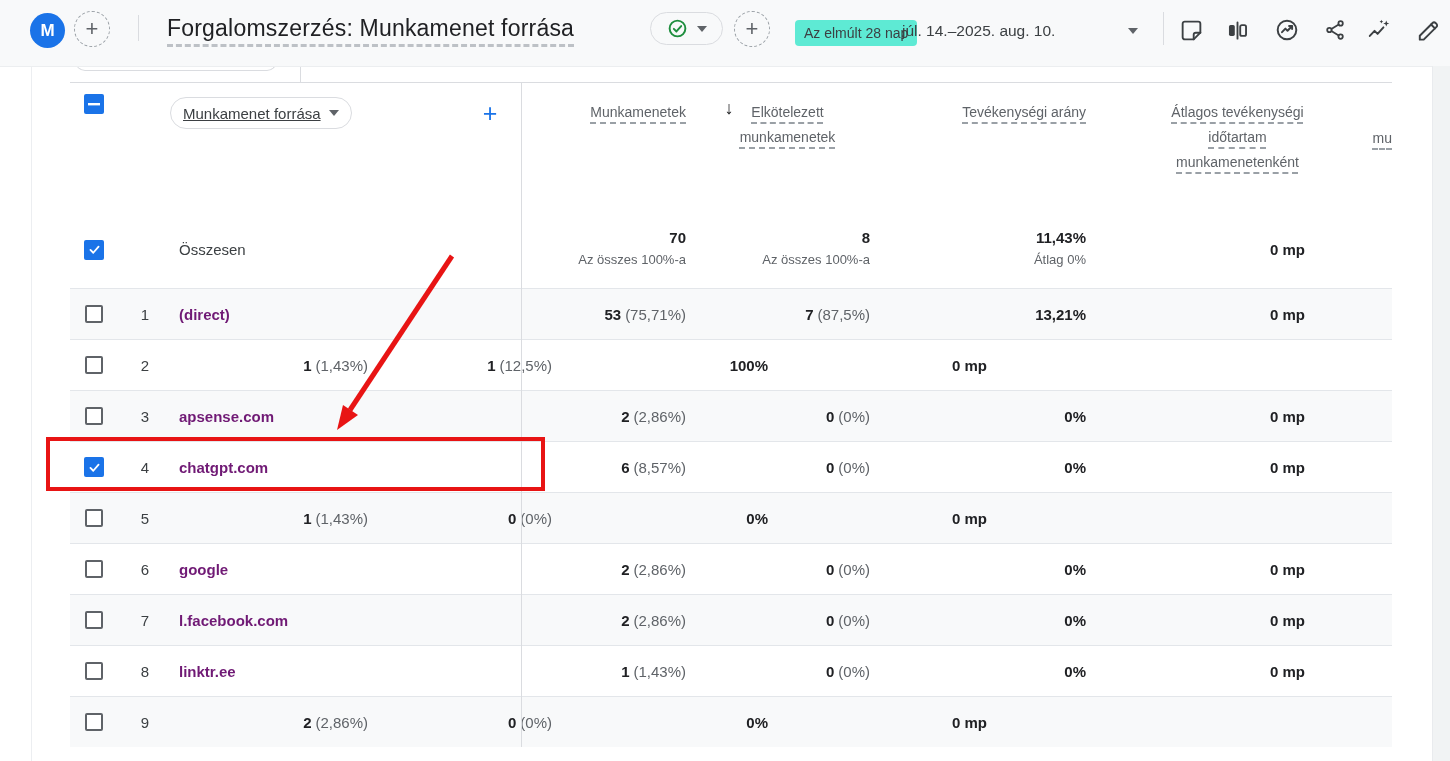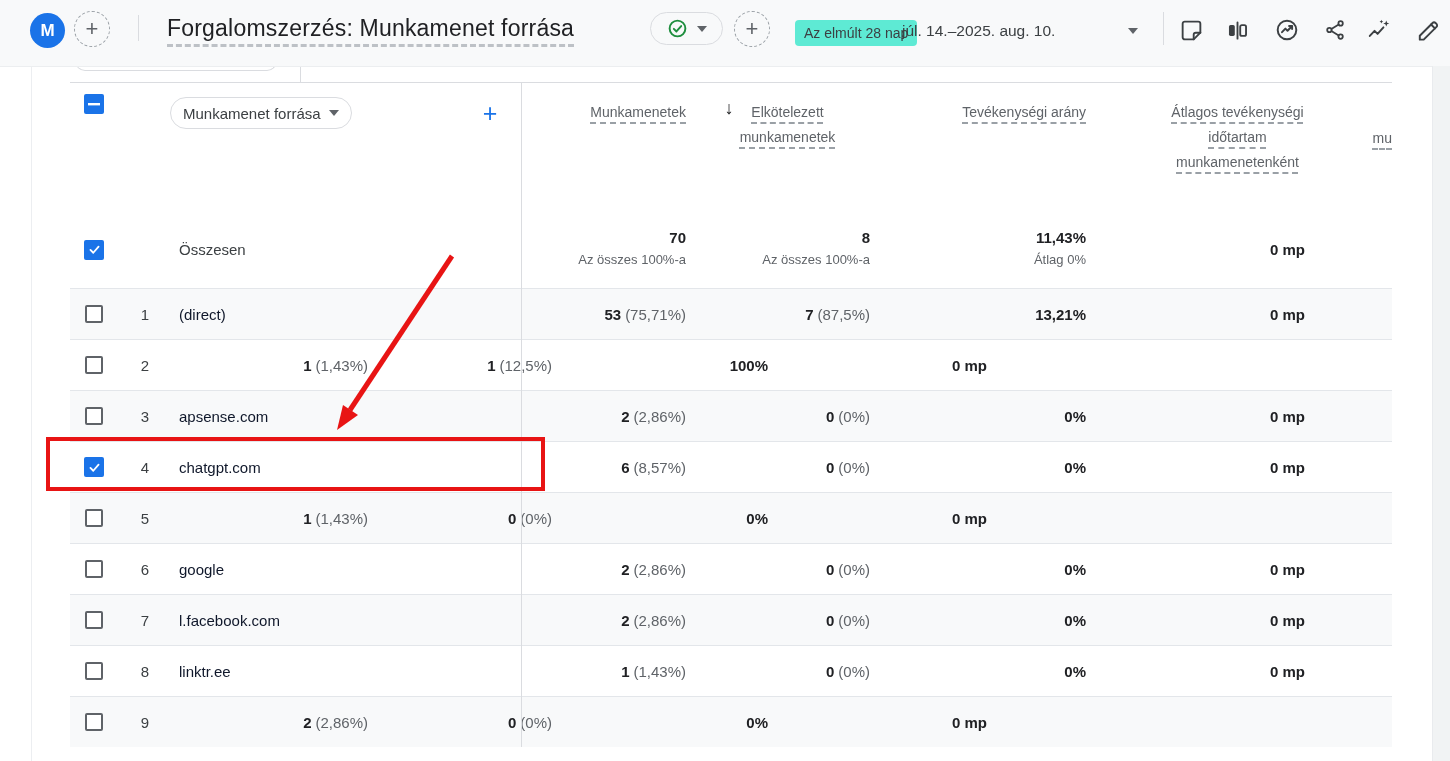--- a/index.html
+++ b/index.html
@@ -42,38 +42,38 @@
   .thead{position:absolute;left:0;top:0;width:100%;height:128px;}
   .hlabel{position:absolute;top:17px;font-size:14px;color:#5f6368;text-align:center;line-height:25px;cursor:pointer;
     text-decoration:underline dashed;text-decoration-color:#9aa0a6;text-decoration-thickness:1.5px;text-underline-offset:5px;}
   .h-sessions{right:706px;}
   .h-engaged{right:522px;max-width:165px;}
   .h-rate{right:306px;}
   .h-avg{right:87px;max-width:135px;}
   .h-cut{right:0;top:43px;}
   .sort-arrow{position:absolute;left:648px;top:15px;width:22px;text-align:center;font-size:18px;color:#202124;text-decoration:none;cursor:pointer;}
   .dim-select{position:absolute;left:100px;top:14px;width:182px;height:32px;border:1px solid #dadce0;border-radius:16px;
-    box-sizing:border-box;display:flex;align-items:center;padding:0 12px;font-size:15px;color:#3c4043;cursor:pointer;}
+    box-sizing:border-box;display:flex;align-items:center;padding:0 12px;font-size:15px;color:#3c4043;cursor:pointer;text-decoration:underline;}
   .dim-select .caret{margin-left:auto;}
   .add-metric{position:absolute;left:404px;top:14px;width:32px;height:32px;display:flex;align-items:center;justify-content:center;
     color:#1a73e8;font-size:25px;font-weight:400;cursor:pointer;}
   .sel-all{position:absolute;left:14px;top:11px;}
   
   .cb{width:20px;height:20px;display:flex;align-items:center;justify-content:center;flex:0 0 20px;cursor:pointer;}
   .cb .box-un{width:18px;height:18px;border:2px solid #5f6368;border-radius:2px;box-sizing:border-box;background:#fff;}
   .cb .box-on{width:20px;height:20px;border-radius:2px;background:#1a73e8;display:flex;align-items:center;justify-content:center;}
   
   .trow,.totals-row{display:flex;align-items:center;box-sizing:border-box;padding-left:14px;}
   .totals-row{position:absolute;top:128px;left:0;width:100%;height:77px;}
   .rows{position:absolute;top:205px;left:0;width:100%;}
   .trow{height:51px;border-top:1px solid #e3e6ea;cursor:pointer;}
   .trow.odd{background:#f8f9fa;}
   .c-num{width:45px;text-align:right;font-size:15px;color:#3c4043;flex:0 0 45px;}
   .c-gap{width:30px;flex:0 0 30px;}
-  .c-src{flex:1 1 auto;font-size:15px;font-weight:400;color:#0f172a;}
+  .c-src{flex:1 1 auto;font-size:15px;font-weight:700;color:#701a75;}
   .c-v1{width:165px;flex:0 0 165px;margin-left:24px;}
   .c-v2{width:184px;flex:0 0 184px;}
   .c-v3{width:216px;flex:0 0 216px;}
   .c-v4{width:219px;flex:0 0 219px;}
   .c-v5{width:87px;flex:0 0 87px;}
   .val{text-align:right;font-size:15px;color:#202124;}
   .val b{font-weight:700;}
   .val i{font-style:normal;font-weight:400;color:#5f6368;margin-left:4px;}
   .tot-label{flex:1 1 auto;font-size:15px;color:#3c4043;}
   .tcell{text-align:right;}

